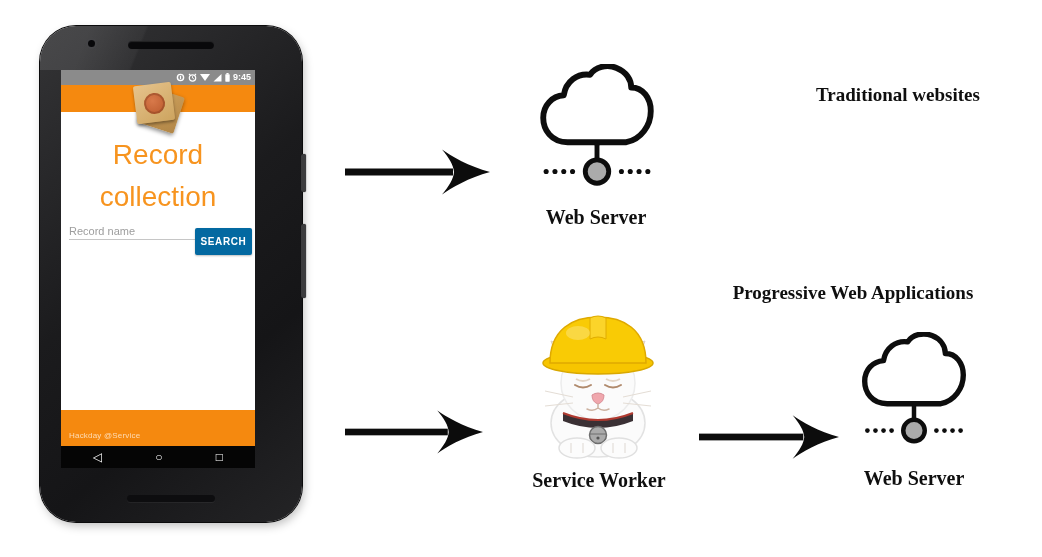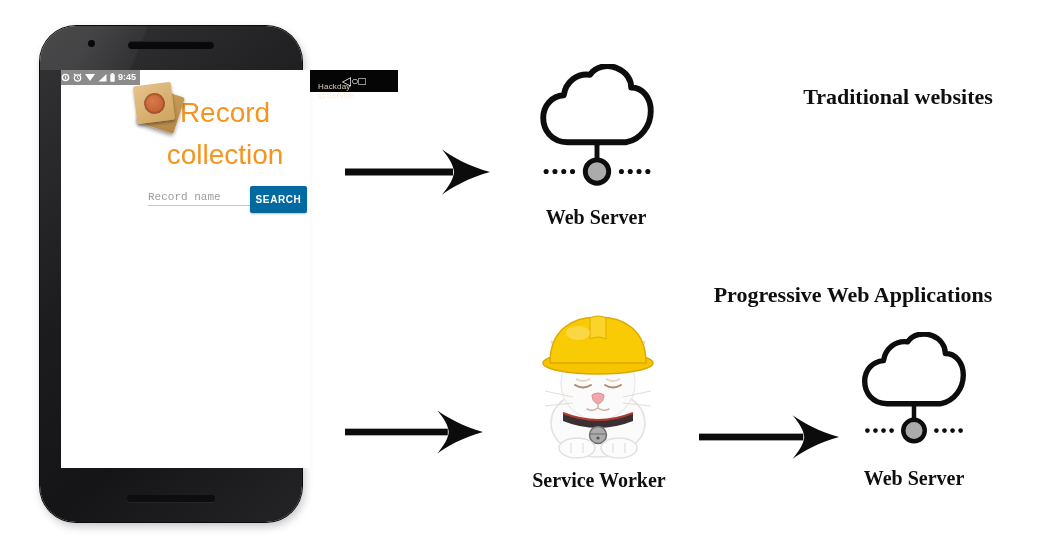--- a/index.html
+++ b/index.html
@@ -36,21 +36,21 @@
   }
   .chin-grille {
     position:absolute; left:50%; top:469px; transform:translateX(-50%);
     width:88px; height:7px; border-radius:4px; background:#0d0d0f;
     box-shadow:0 1px 1px rgba(255,255,255,0.06);
   }
 
   
   .screen {
     position:absolute; left:21px; top:44px; width:194px; height:398px;
-    background:#ffffff; display:flex; flex-direction:row; overflow:visible;
+    background:#ffffff; display:flex; flex-direction:column; overflow:visible;
   }
   .status-bar {
     height:15px; background:#8B8B8B; display:flex; align-items:center;
     justify-content:flex-end; gap:3px; padding-right:4px; flex:0 0 auto;
   }
   .sb-icon svg { display:block; }
   .sb-time { color:#fff; font-size:9px; font-weight:bold; letter-spacing:0; line-height:1; }
   .app-header { height:27px; background:#F5890F; flex:0 0 auto; }
   .app-main { flex:1 1 auto; position:relative; background:#fff; }
   .app-footer { height:36px; background:#F5890F; flex:0 0 auto; position:relative; }
@@ -85,40 +85,40 @@
     background:radial-gradient(circle at 42% 36%, #d8794a 0%, #c06033 75%);
     box-shadow:inset 0 0 0 2px rgba(115,55,25,0.35);
   }
 
   .app-title {
     margin-top:22px; text-align:center; color:#F7941F;
     font-size:28px; line-height:42px; width:170px; margin-left:auto; margin-right:auto;
   }
   .search-row { position:relative; margin-top:10px; height:28px; }
   .search-input {
-    position:absolute; left:8px; bottom:8px; width:150px;
+    position:absolute; left:8px; bottom:16px; width:150px;
     border:none; outline:none; border-bottom:1px solid #c6c6c6;
     font-size:11px; padding:2px 0; color:#444; background:transparent;
-    font-family:Liberation Mono, monospace;
+    font-family:Liberation Sans, sans-serif;
   }
   .search-input::placeholder { color:#9d9d9d; }
   .search-btn {
     position:absolute; right:3px; top:0; width:57px; height:27px;
     background:#0369a1; border:none; border-radius:2px;
     color:#fff; font-size:10px; font-weight:bold; letter-spacing:0.6px;
     box-shadow:0 1px 2px rgba(0,0,0,0.25); cursor:pointer;
     font-family:"Liberation Sans","DejaVu Sans",sans-serif;
   }
 
   
   .diagram-label {
     position:absolute; text-align:center; color:#0f0f0f;
     font-family:"Liberation Serif","DejaVu Serif",serif; font-weight:bold;
   }
-  .heading { font-size:22px; }
+  .heading { font-size:19px; }
   .node-label { font-size:20px; }
   .abs { position:absolute; }
 </style>
 </head>
 <body>
 
 <div class="canvas">
 
   <div class="phone-body">
     <div class="bezel-gloss"></div>

